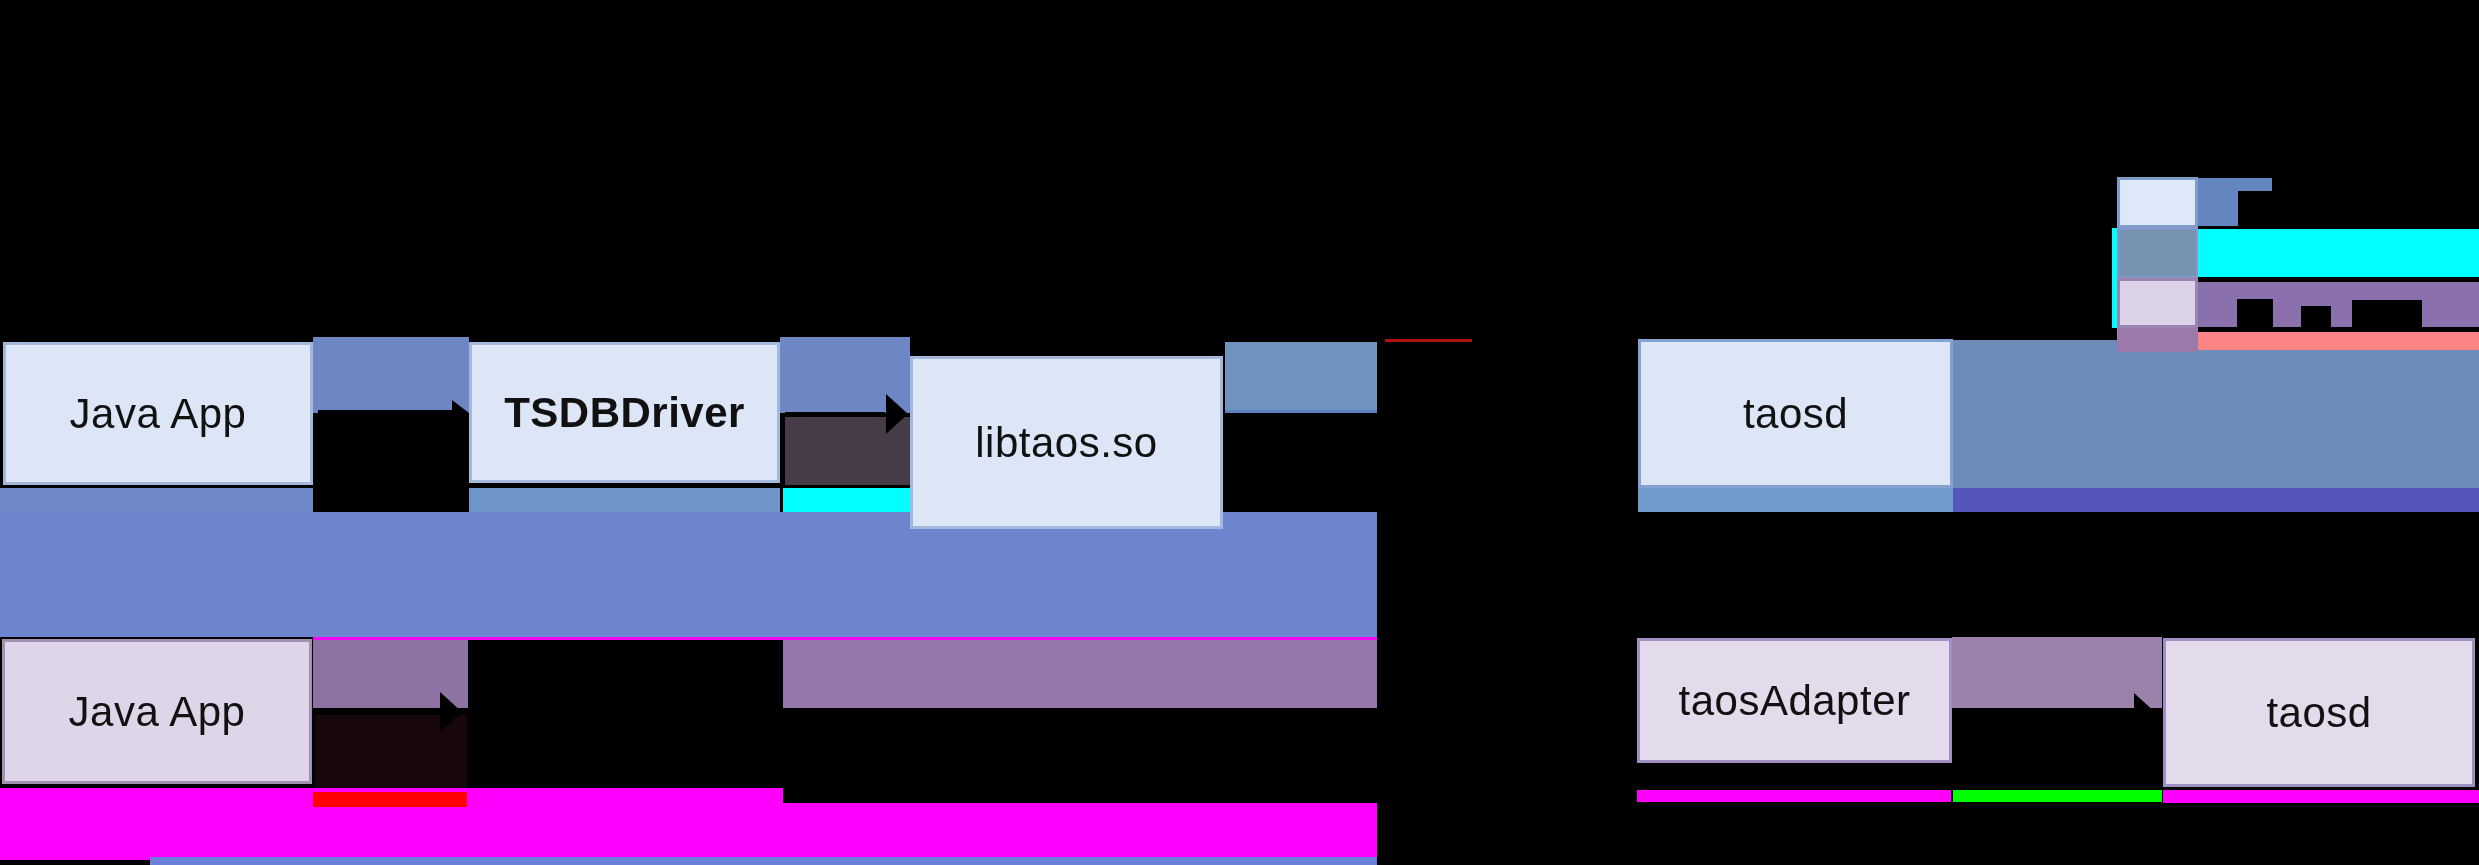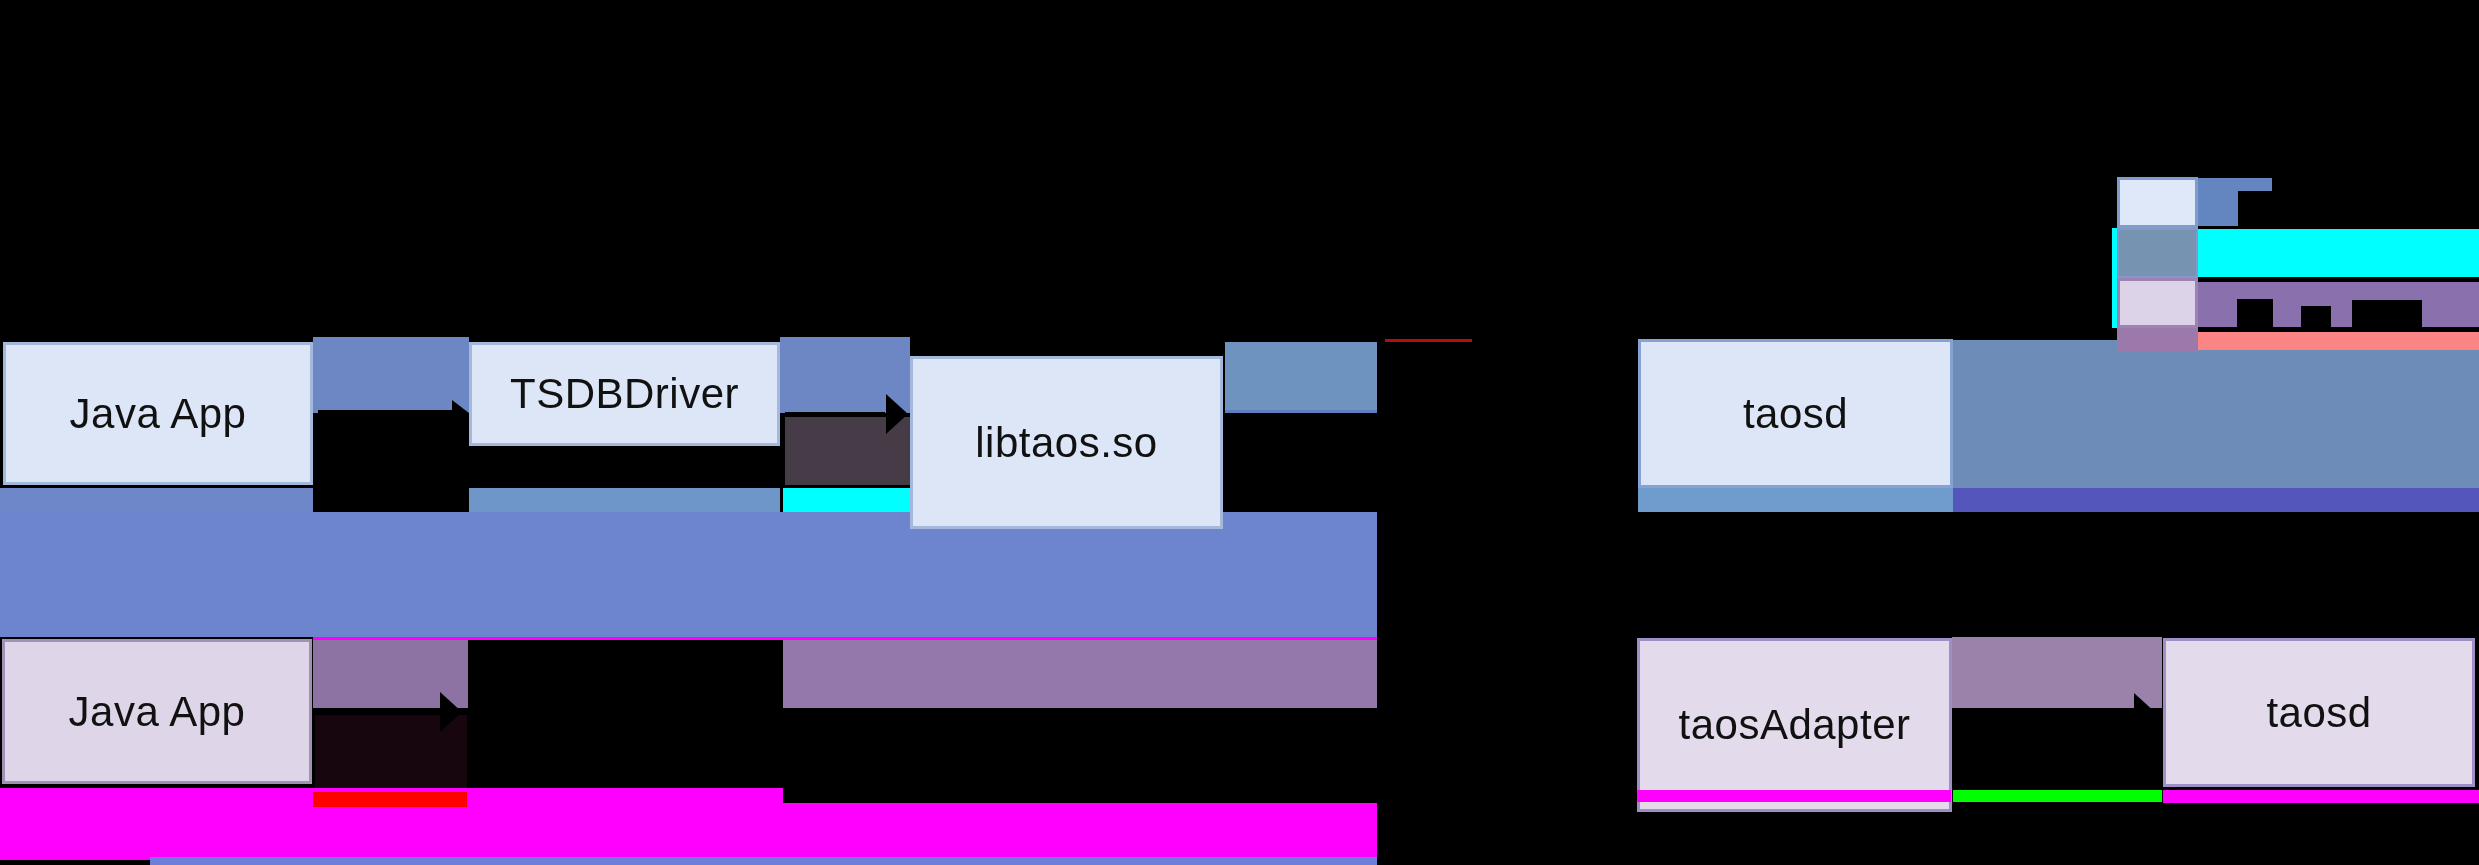--- a/index.html
+++ b/index.html
@@ -35,21 +35,21 @@
   <div class="abs" style="left:0px;top:488px;width:313px;height:24px;background:var(--strip-left);"></div>
   <div class="abs" style="left:469px;top:488px;width:311px;height:24px;background:var(--strip-steel);"></div>
   <div class="abs" style="left:783px;top:488px;width:127px;height:24px;background:var(--cyan);"></div>
   <div class="abs" style="left:910px;top:488px;width:313px;height:24px;background:var(--strip-steel2);"></div>
 
   <div class="abs" style="left:0px;top:512px;width:1377px;height:125px;background:var(--mid-band);"></div>
 
   <div class="node node-blue" style="left:3px;top:342px;width:310px;height:143px;">
     <span>Java App</span>
   </div>
-  <div class="node node-blue" style="left:469px;top:342px;width:311px;height:104px;">
+  <div class="node node-blue" style="left:469px;top:342px;width:311px;height:141px;font-weight:bold;">
     <span>TSDBDriver</span>
   </div>
   <div class="node node-blue" style="left:910px;top:356px;width:313px;height:173px;">
     <span>libtaos.so</span>
   </div>
 
   <div class="arrow-line" style="left:318px;top:410px;width:134px;height:5px;"></div>
   <div class="ah ah-r-sm" style="left:452px;top:400px;"></div>
   <div class="arrow-line" style="left:785px;top:412px;width:100px;height:5px;"></div>
   <div class="ah ah-r" style="left:886px;top:394px;"></div>
@@ -92,21 +92,21 @@
   <div class="node node-lav" style="left:2px;top:639px;width:310px;height:145px;">
     <span>Java App</span>
   </div>
 
   <div class="arrow-line" style="left:316px;top:709px;width:124px;height:6px;"></div>
   <div class="ah ah-r" style="left:440px;top:692px;"></div>
   <div class="arrow-line" style="left:783px;top:710px;width:600px;height:6px;"></div>
 
   <div class="abs" style="left:1952px;top:637px;width:210px;height:71px;background:var(--mauve-band2);"></div>
 
-  <div class="node node-lav2" style="left:1637px;top:638px;width:315px;height:174px;">
+  <div class="node node-lav2" style="left:1637px;top:638px;width:315px;height:125px;">
     <span>taosAdapter</span>
   </div>
   <div class="node node-lav2" style="left:2163px;top:638px;width:312px;height:149px;">
     <span>taosd</span>
   </div>
 
   <div class="arrow-line" style="left:1958px;top:710px;width:176px;height:6px;"></div>
   <div class="ah ah-r" style="left:2134px;top:693px;"></div>
 
   <div class="abs" style="left:1953px;top:790px;width:209px;height:12px;background:var(--green);"></div>

